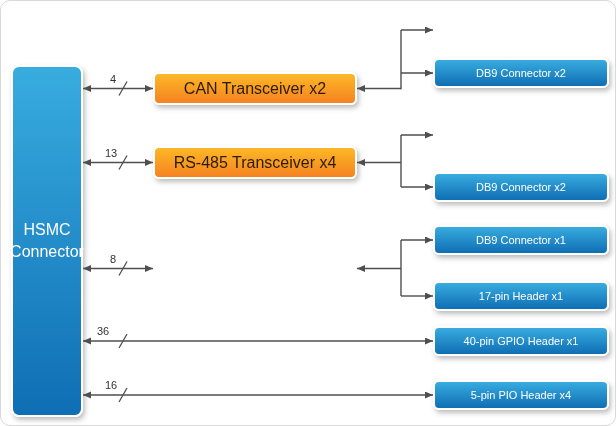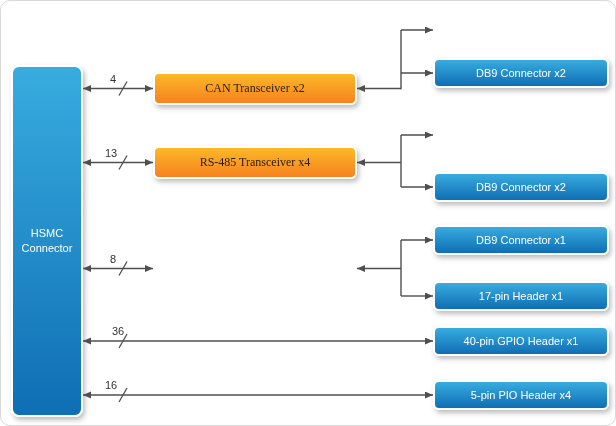--- a/index.html
+++ b/index.html
@@ -12,24 +12,24 @@
     border:2px solid #fff;border-radius:6px;box-sizing:border-box;
     box-shadow:2px 3px 5px rgba(110,110,110,.45);
     text-align:center;
   }
   .block-blue{
     background:linear-gradient(180deg,var(--blue-top,#38acdf) 0%,var(--blue-bottom,#0f6eb4) 100%);
     color:#fff;font-size:11px;
   }
   .block-orange{
     background:linear-gradient(180deg,var(--orange-top,#fdb827) 0%,var(--orange-bottom,#f58220) 100%);
-    color:#2b1c00;font-size:12px;font-family:Liberation Serif, serif;
+    color:#2b1c00;font-size:16px;
   }
   .hsmc{
-    border-radius:8px;font-size:11px;line-height:1.35;
+    border-radius:8px;font-size:16px;line-height:1.35;
   }
   .hsmc span{white-space:pre-line;}
   .bus-label{
     position:absolute;transform:translate(-50%,-100%);
     font-size:11px;color:#333;line-height:1;
   }
   .wires{position:absolute;left:0;top:0;width:616px;height:426px;pointer-events:none;}
   .wire{stroke:var(--wire,#4f4f4f);stroke-width:1.4;fill:none;}
   .slash{stroke:var(--wire,#4f4f4f);stroke-width:1.3;}
   .ah{fill:var(--wire,#4f4f4f);}
@@ -117,16 +117,16 @@
       <line class="wire" x1="356" y1="267.5" x2="400" y2="267.5" marker-start="url(#ah)"></line>
       <line class="wire" x1="400" y1="239" x2="400" y2="295"></line>
       <line class="wire" x1="400" y1="239" x2="432" y2="239" marker-end="url(#ah)"></line>
       <line class="wire" x1="400" y1="295" x2="432" y2="295" marker-end="url(#ah)"></line>
     </g>
   </svg>
 
   <div class="bus-label" style="left:112px;top:84px;">4</div>
   <div class="bus-label" style="left:110px;top:158px;">13</div>
   <div class="bus-label" style="left:112px;top:264px;">8</div>
-  <div class="bus-label" style="left:117px;top:336px;text-align:center;">36</div>
+  <div class="bus-label" style="left:102px;top:336px;text-align:center;">36</div>
   <div class="bus-label" style="left:110px;top:390px;">16</div>
 
 </div>
 
 </body></html>

